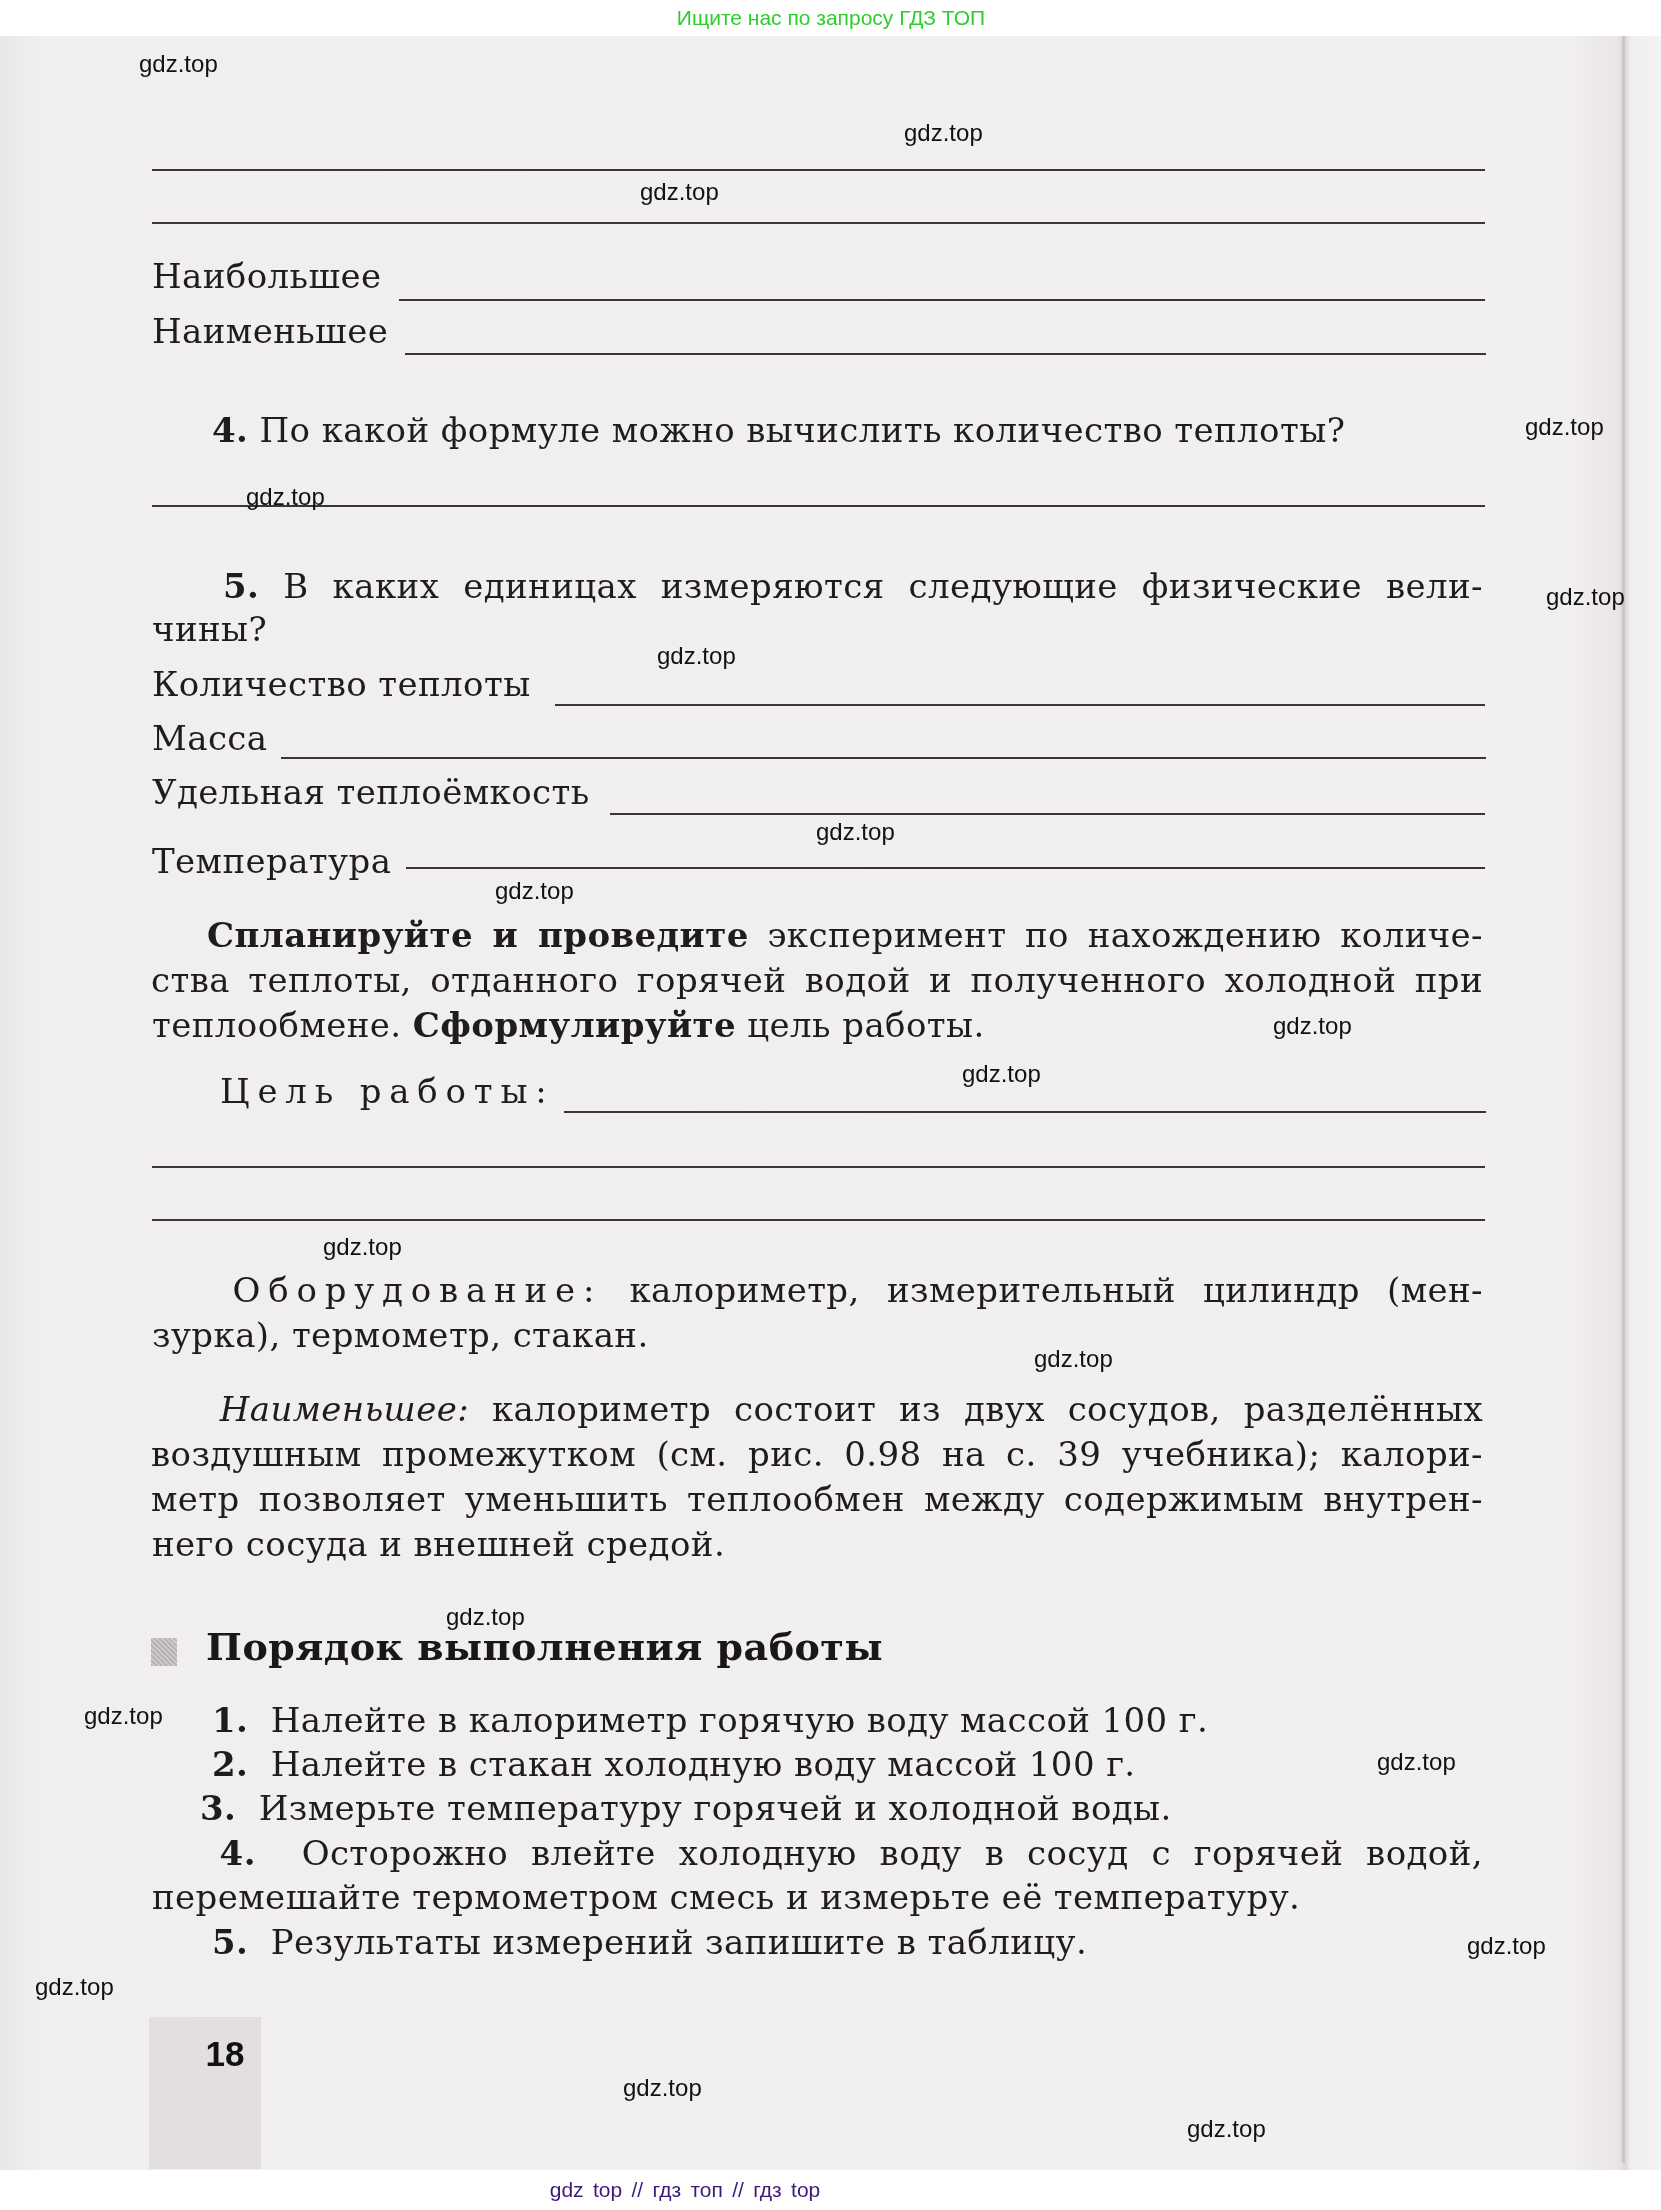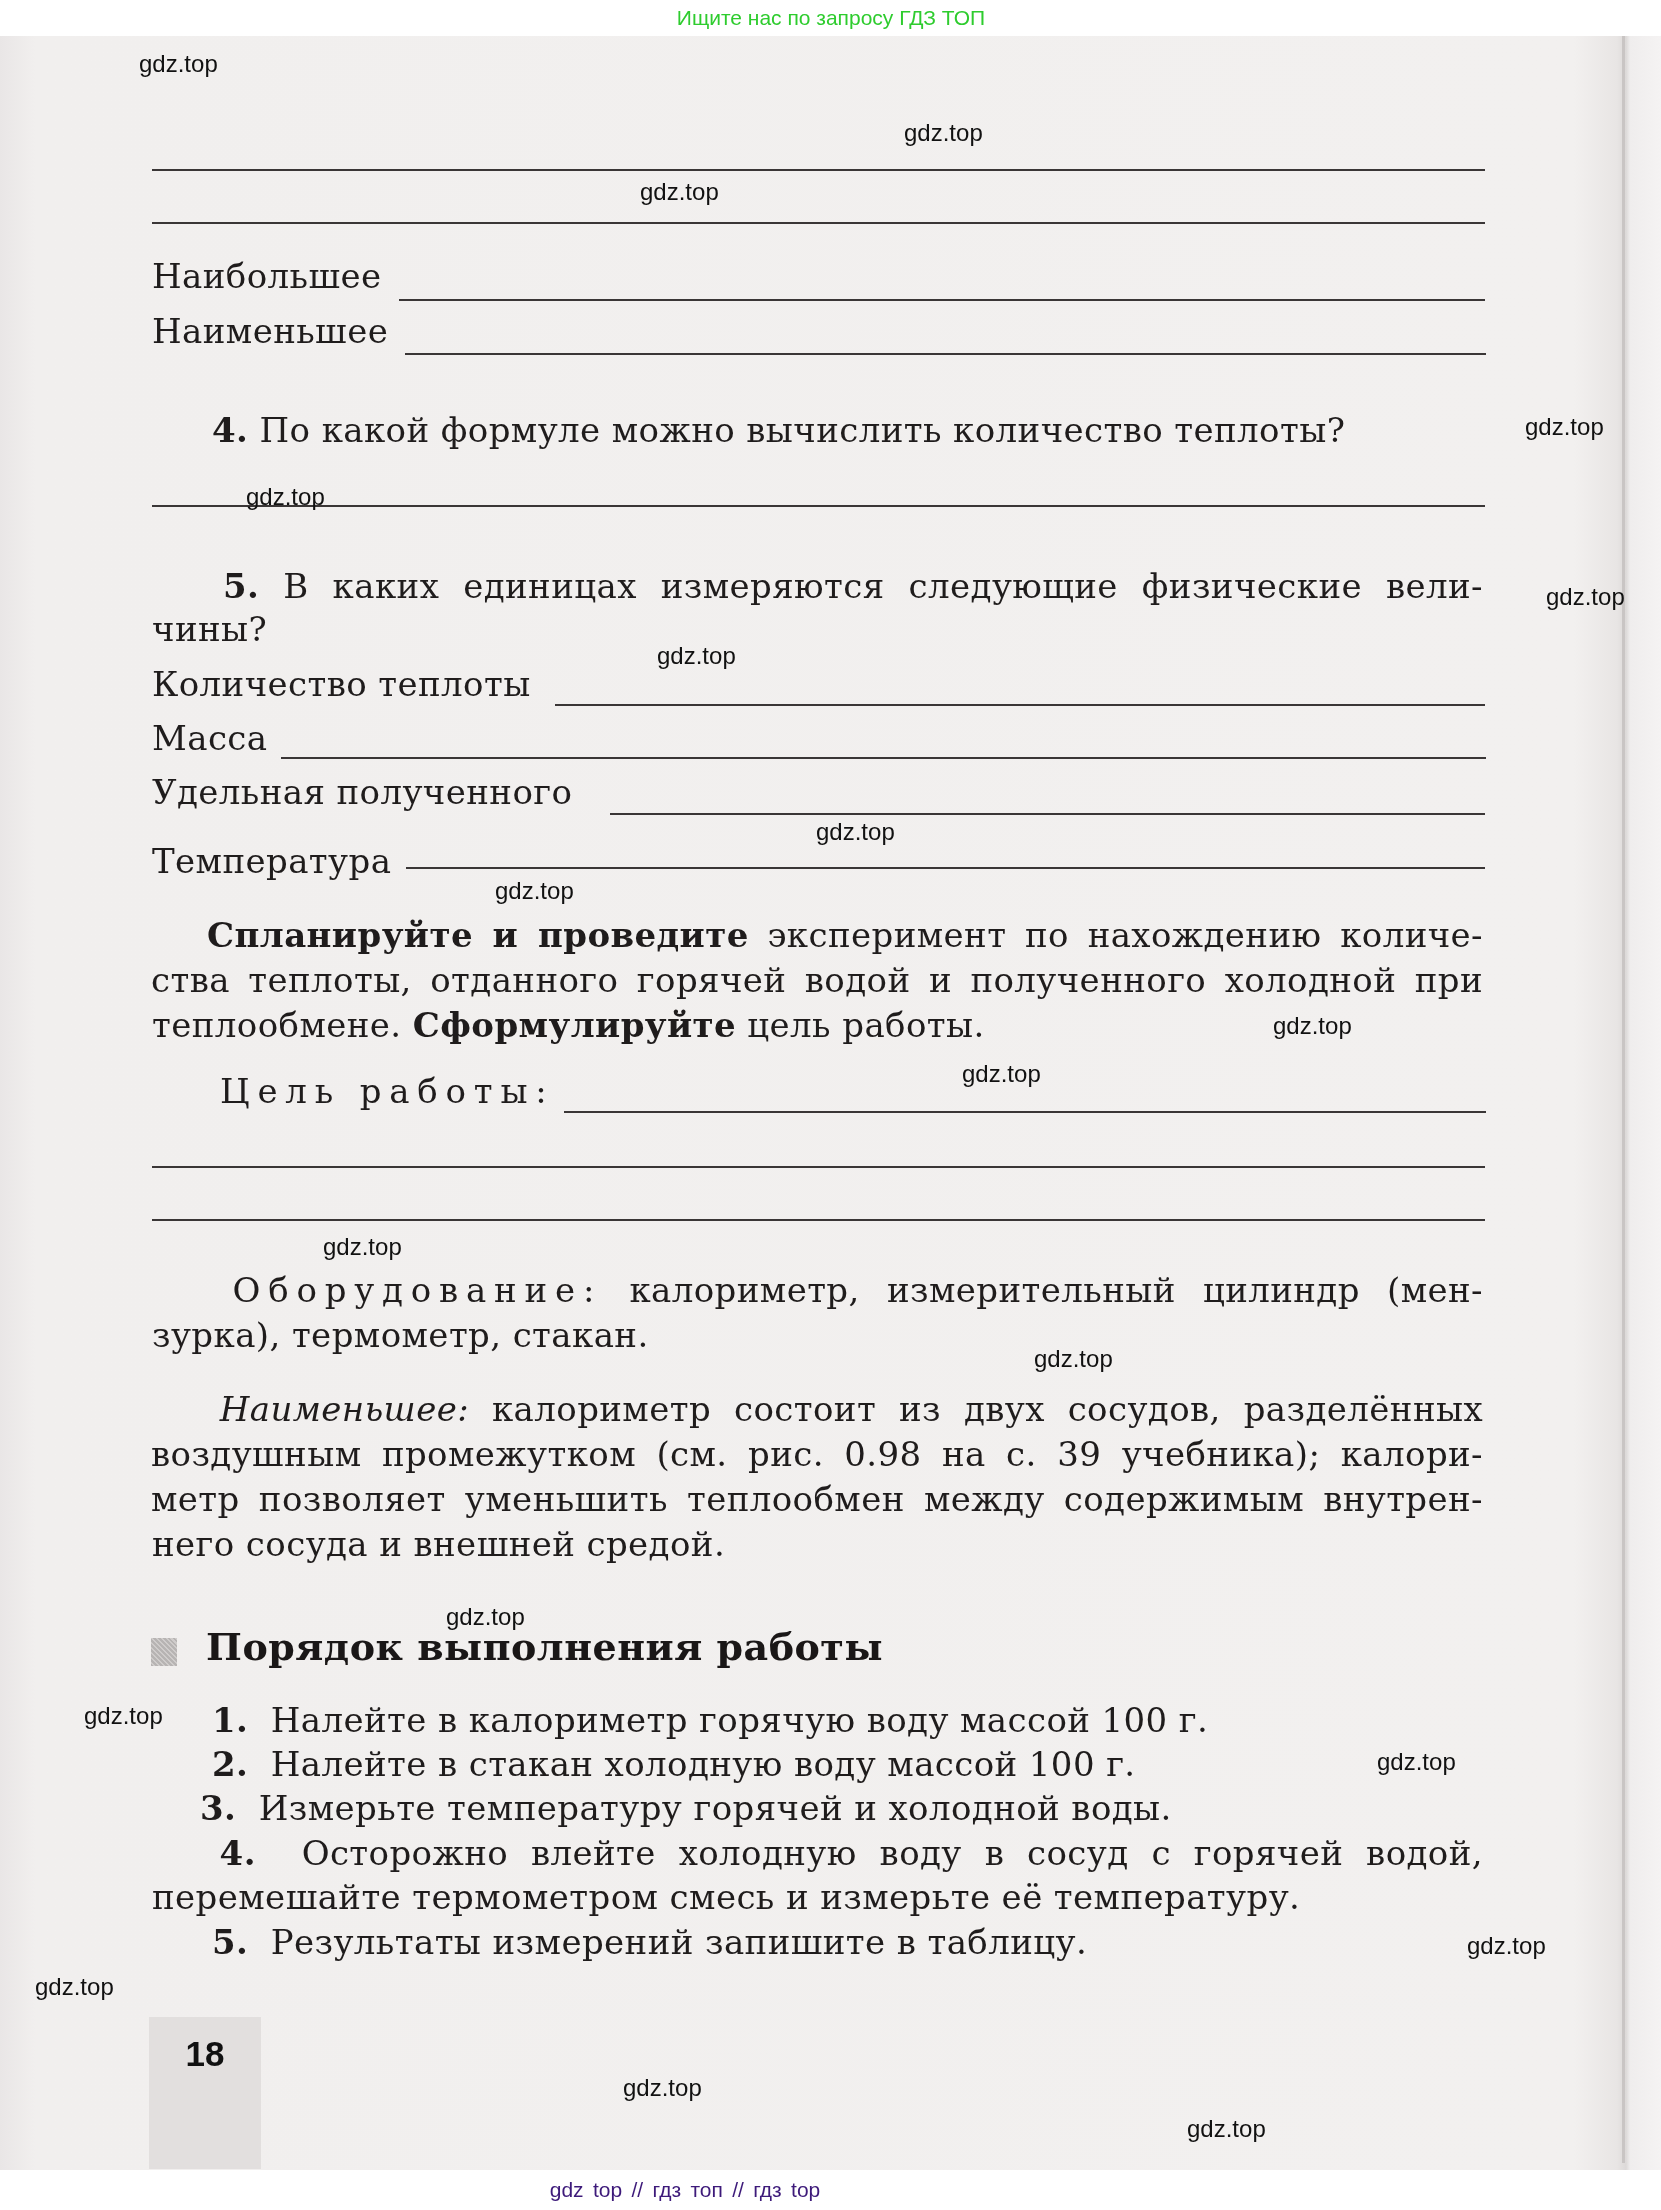--- a/index.html
+++ b/index.html
@@ -56,21 +56,21 @@
     position: absolute; left: 151px; top: 1638px; width: 26px; height: 28px;
     background: repeating-linear-gradient(45deg, #b7b4b3 0 1.7px, #cfcccb 1.7px 3.5px);
   }
   .page-num-box {
     position: absolute; left: 149px; top: 2017px; width: 112px; height: 152px;
     background: #e2dfde;
   }
   .page-num {
     position: absolute; left: 0; top: 17.3px; width: 112px; text-align: center;
     font-family: "Liberation Sans", "DejaVu Sans", sans-serif;
-    font-weight: bold; font-size: 35px; color: #111;
+    font-weight: bold; font-size: 35px; color: #111; padding-left: 20px;
   }
 </style>
 </head>
 <body>
 
 <div class="top-banner">Ищите нас по запросу ГДЗ ТОП</div>
 
 <div class="page"></div>
 <div class="page-edge"></div>
 
@@ -91,21 +91,21 @@
 
 <div class="just" style="top:564px;">&nbsp;&nbsp;&nbsp;<span class="bold">5.</span> <span>В каких единицах измеряются следующие физические вели-</span></div>
 <div class="text" style="left:152px; top:607px;">чины?</div>
 
 <div class="text" style="left:152px; top:662px;">Количество теплоты</div>
 <div class="rule" style="left:555px; top:704px; width:930px;"></div>
 
 <div class="text" style="left:152px; top:716px;">Масса</div>
 <div class="rule" style="left:281px; top:757px; width:1205px;"></div>
 
-<div class="text" style="left:152px; top:770px;">Удельная полученного</div>
+<div class="text" style="left:152px; top:770px;">Удельная теплоёмкость</div>
 <div class="rule" style="left:610px; top:813px; width:875px;"></div>
 
 <div class="text" style="left:152px; top:823px;margin-top:16px;">Температура</div>
 <div class="rule" style="left:406px; top:867px; width:1079px;"></div>
 
 <div class="just" style="top:913px;">&nbsp;&nbsp;&nbsp;<span class="bold">Спланируйте и проведите</span> <span>эксперимент по нахождению количе-</span></div>
 <div class="just" style="top:958px;">ства теплоты, отданного горячей водой и полученного холодной при</div>
 <div class="text" style="left:152px; top:1003px;">
   <span>теплообмене.</span>
   <span class="bold">Сформулируйте</span>

